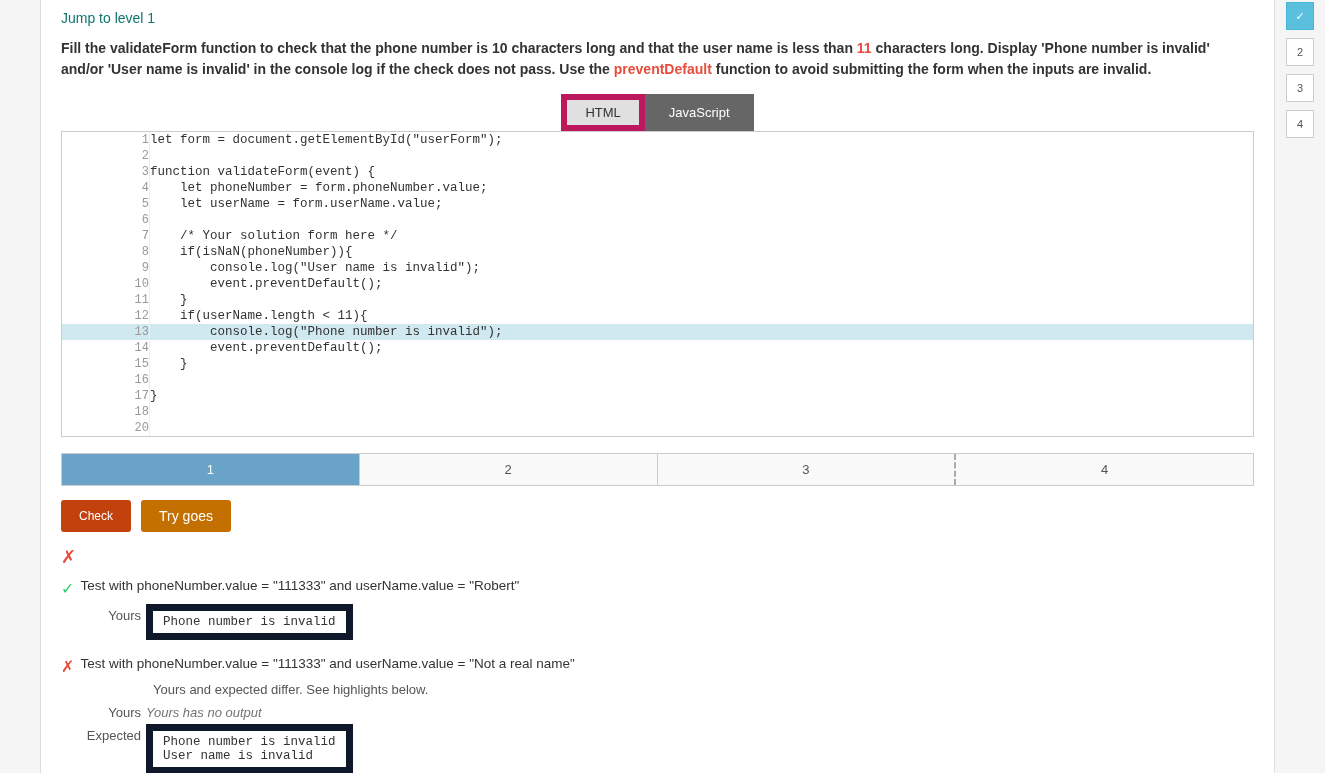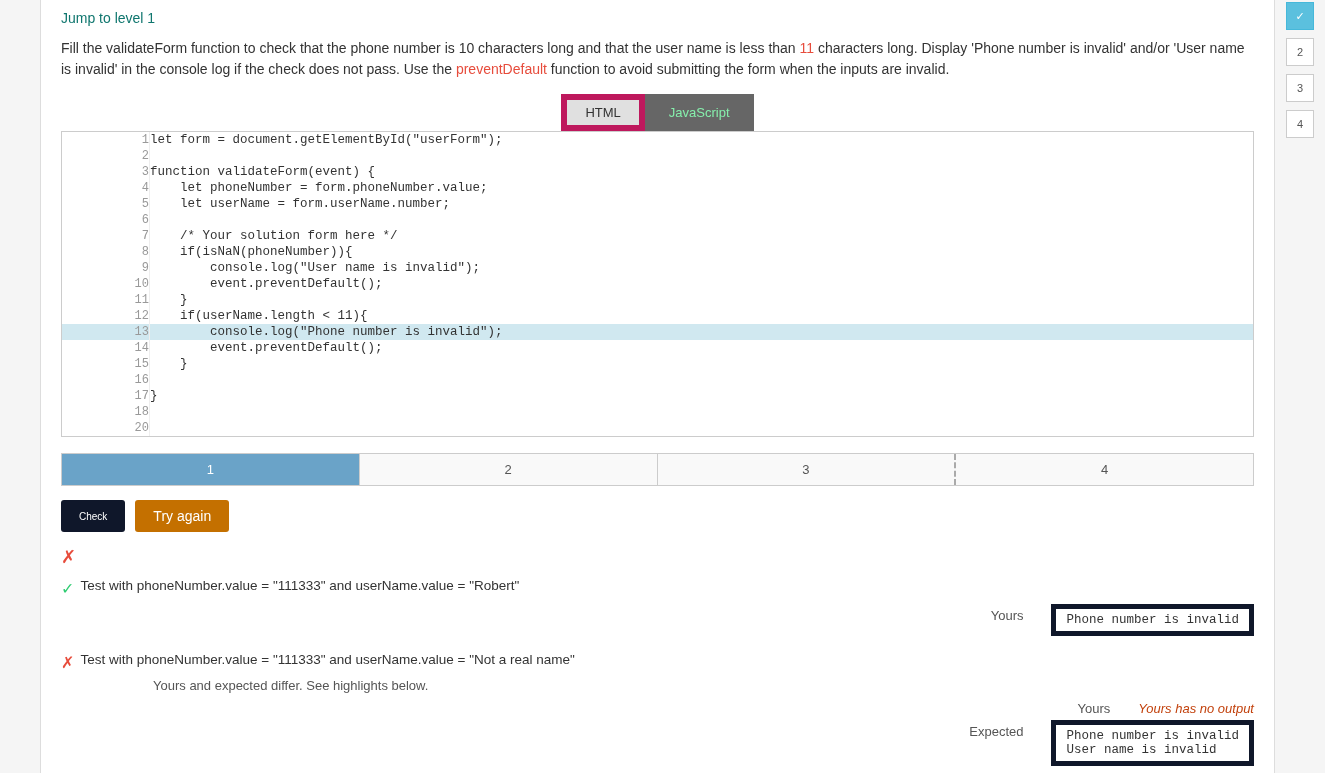--- a/index.html
+++ b/index.html
@@ -45,32 +45,33 @@
       margin-bottom: 12px;
       display: inline-block;
     }
 
     
     .description {
       font-size: 14px;
       line-height: 1.5;
       color: #333;
       margin-bottom: 14px;
+      font-weight: bold;
     }
     .tab-btn {
       padding: 5px 18px;
       border: 6px solid #be185d;
       background: #e0e0e0;
       font-size: 13px;
       cursor: pointer;
       color: #333;
     }
     .tab-btn.active {
       background: #666;
-      color: #86efac;
+      color: #ffffff;
       border-color: #666;
     }
 
     
     .code-editor {
       border: 1px solid #ccc;
       background: #fff;
       font-family: 'Courier New', Courier, monospace;
       font-size: 12.5px;
       margin-bottom: 16px;
@@ -129,24 +130,24 @@
     }
 
     
     .action-buttons {
       display: flex;
       gap: 10px;
       margin-bottom: 14px;
     }
     .btn-check {
       padding: 8px 18px;
-      background: #0f172a;
+      background: #c2410c;
       color: #fff;
       border: none;
-      font-size: 10px;
+      font-size: 12px;
       cursor: pointer;
       border-radius: 3px;
     }
     .btn-try-again {
       padding: 8px 18px;
       background: #c47000;
       color: #fff;
       border: none;
       font-size: 14px;
       cursor: pointer;
@@ -175,42 +176,41 @@
       font-size: 16px;
       flex-shrink: 0;
       margin-top: 1px;
     }
     .icon-pass { color: #2ecc71; }
     .icon-fail { color: #e74c3c; }
 
     .result-row {
       display: flex;
       align-items: flex-start;
-      gap: 28px;
+      gap: 5px;
       margin-bottom: 4px;
-      justify-content: flex-end;
     }
     .result-label {
       min-width: 80px;
       text-align: right;
       font-size: 13px;
       color: #555;
       padding-top: 4px;
     }
     .result-value {
       font-family: 'Courier New', Courier, monospace;
       font-size: 12.5px;
       background: #fff;
-      border: 5px solid #0f172a;
+      border: 7px solid #0f172a;
       padding: 4px 10px;
       color: #333;
     }
     .result-value-italic {
       font-style: italic;
-      color: #c2410c;
+      color: #737373;
       font-size: 13px;
       padding-top: 4px;
     }
     .differ-note {
       font-size: 13px;
       color: #555;
       margin-bottom: 4px;
       margin-left: 92px;
     }
     .suppressed-note {
@@ -284,21 +284,21 @@
             <tr>
     <td class="line-num">3</td>
     <td class="line-code">function validateForm(event) {</td>
   </tr>
             <tr>
     <td class="line-num">4</td>
     <td class="line-code">    let phoneNumber = form.phoneNumber.value;</td>
   </tr>
             <tr>
     <td class="line-num">5</td>
-    <td class="line-code">    let userName = form.userName.number;</td>
+    <td class="line-code">    let userName = form.userName.value;</td>
   </tr>
             <tr>
     <td class="line-num">6</td>
     <td class="line-code"></td>
   </tr>
             <tr>
     <td class="line-num">7</td>
     <td class="line-code">    /* Your solution form here */</td>
   </tr>
             <tr>
@@ -357,21 +357,21 @@
     <div class="step-bar" id="step-bar">
         <div class="step-item active">1</div>
         <div class="step-item">2</div>
         <div class="step-item dashed">3</div>
         <div class="step-item">4</div>
       </div>
 
     
     <div class="action-buttons">
       <button class="btn-check">Check</button>
-      <button class="btn-try-again">Try again</button>
+      <button class="btn-try-again">Try goes</button>
     </div>
 
     
     <div class="results-area">
 
       <div class="overall-status">
         <span class="icon-fail">✗</span>
       </div>
 
       <div id="test-results">

